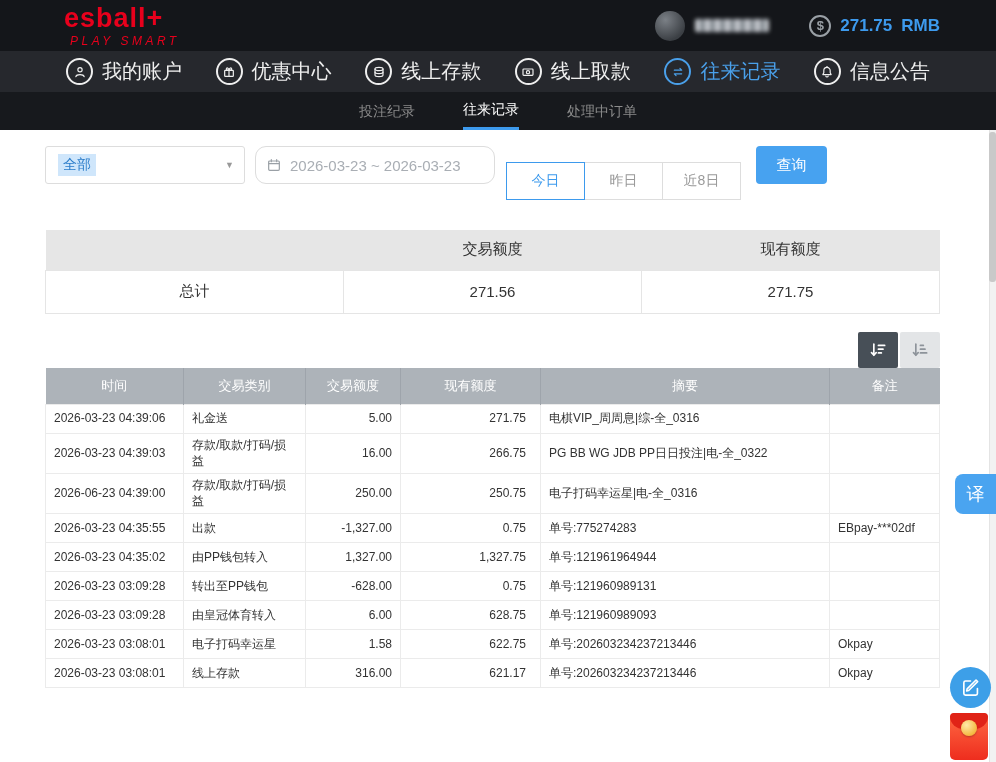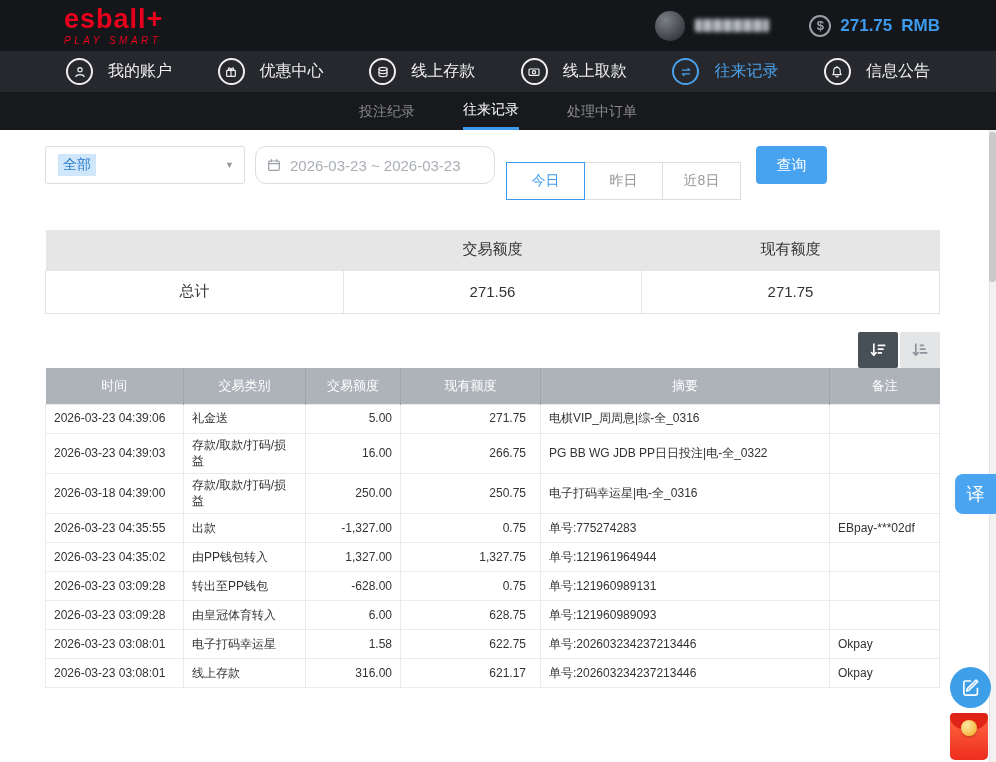--- a/index.html
+++ b/index.html
@@ -7,37 +7,37 @@
   body {
     width:996px; height:762px; overflow:hidden; position:relative;
     background:#fff; font-family:"Liberation Sans","DejaVu Sans",sans-serif;
     color:#333;
   }
   
   .topbar { height:51px; background:#14161a; display:flex; align-items:center;
             padding:0 56px 0 64px; }
   .logo { cursor:pointer; line-height:1; }
   .logo-text { color:#e8001c; font-size:27px; font-weight:bold; letter-spacing:1px; }
-  .logo-tagline { color:#e8001c; font-size:10px; letter-spacing:3.5px; margin-top:3px; font-style:italic; }
+  .logo-tagline { color:#e8001c; font-size:12px; letter-spacing:3.5px; margin-top:3px; font-style:italic;margin-left:6px; }
   .topbar-right { margin-left:auto; display:flex; align-items:center; gap:40px; }
   .user { display:flex; align-items:center; gap:10px; cursor:pointer; }
   .avatar { width:30px; height:30px; border-radius:50%;
             background:radial-gradient(circle at 35% 30%, #7b8086, #3b3f44 72%); }
   .blurred-name { width:74px; height:13px; border-radius:2px;
             background:repeating-linear-gradient(90deg,#c3c7cc 0 5px,#868c93 5px 10px);
             filter:blur(2.2px); }
   .balance { display:flex; align-items:center; gap:9px; color:#3d9aed;
              font-size:17px; font-weight:bold; cursor:pointer; }
   .dollar-icon { width:22px; height:22px; border:2px solid #9aa0a6; color:#9aa0a6;
              border-radius:50%; display:flex; align-items:center; justify-content:center;
              font-size:13px; font-weight:bold; }
   
   .mainnav { height:41px; background:#26282d; display:flex; align-items:center;
              justify-content:space-between; padding:0 66px; }
-  .nav-item { display:flex; align-items:center; gap:15px; color:#efefef; font-size:16px; cursor:pointer; }
+  .nav-item { display:flex; align-items:center; gap:9px; color:#efefef; font-size:20px; cursor:pointer; }
   .nav-item.active { color:#4aa0ea; }
   .nav-icon { width:27px; height:27px; border:2px solid currentColor; border-radius:50%;
               display:flex; align-items:center; justify-content:center; flex:0 0 auto; }
   .nav-icon svg { width:16px; height:16px; display:block; }
   
   .subnav { height:38px; background:#17191d; display:flex; align-items:center;
             justify-content:center; gap:48px; }
   .subnav-item { color:#8b8b8b; font-size:14px; height:38px; line-height:38px; cursor:pointer; }
   .subnav-item.active { color:#fff; border-bottom:3px solid #3d9aed; line-height:35px; }
   
@@ -282,21 +282,21 @@
       </tr>
       <tr>
         <td class="c-time">2026-03-23 04:39:03</td>
         <td class="c-type">存款/取款/打码/损益</td>
         <td class="c-amount num">16.00</td>
         <td class="c-balance num">266.75</td>
         <td class="c-summary">PG BB WG JDB PP日日投注|电-全_0322</td>
         <td class="c-remark"></td>
       </tr>
       <tr>
-        <td class="c-time">2026-03-18 04:39:00</td>
+        <td class="c-time">2026-06-23 04:39:00</td>
         <td class="c-type">存款/取款/打码/损益</td>
         <td class="c-amount num">250.00</td>
         <td class="c-balance num">250.75</td>
         <td class="c-summary">电子打码幸运星|电-全_0316</td>
         <td class="c-remark"></td>
       </tr>
       <tr>
         <td class="c-time">2026-03-23 04:35:55</td>
         <td class="c-type">出款</td>
         <td class="c-amount num">-1,327.00</td>

